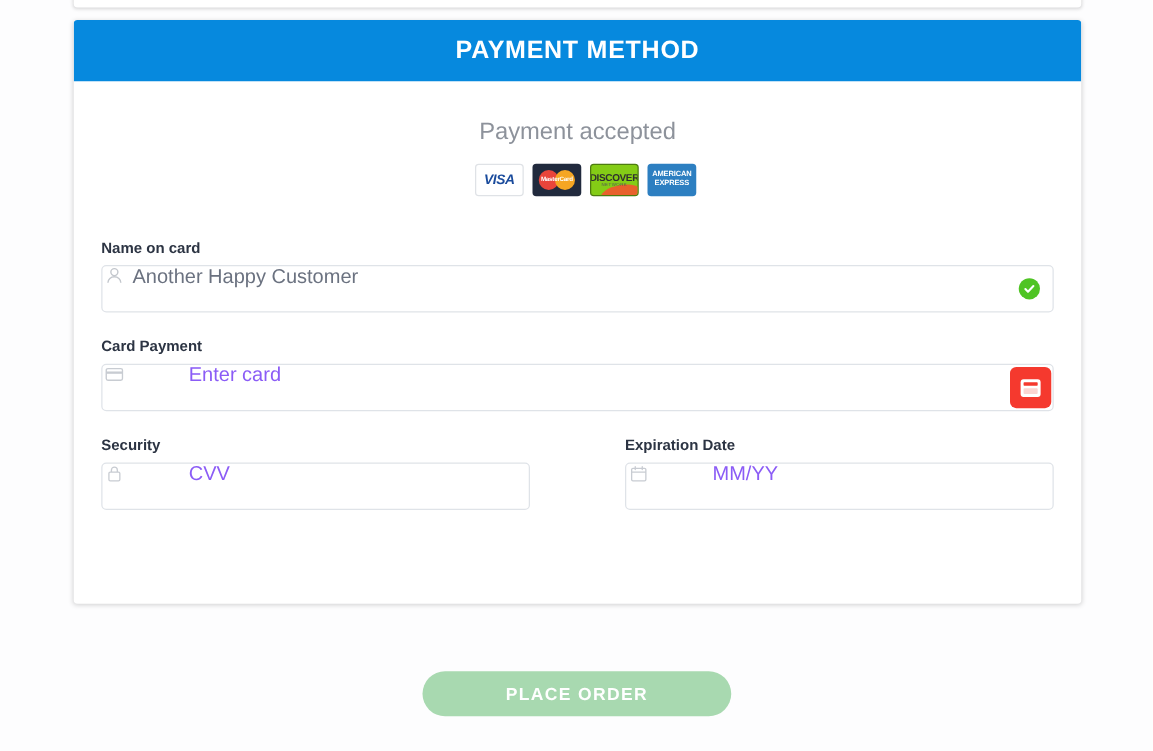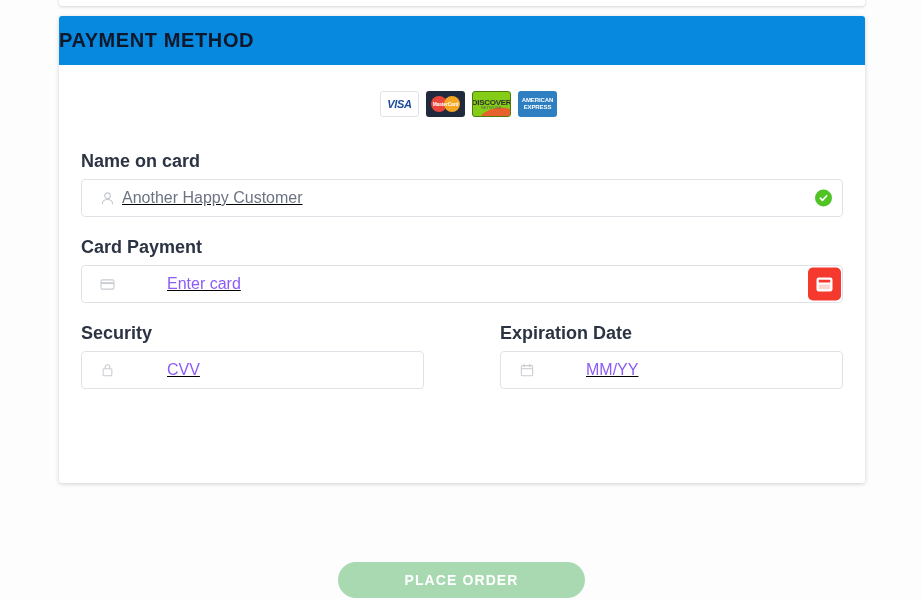--- a/index.html
+++ b/index.html
@@ -26,22 +26,22 @@
     width: 806px; height: 467px;
     background: #ffffff;
     border-radius: 3px;
     box-shadow: 0 1px 4px rgba(0,0,0,0.18);
     overflow: hidden;
   }
 
   .card-header {
     height: 49px;
     background: #0689de;
-    color: #0f172a;
-    display: flex; align-items: center; 
+    color: #ffffff;
+    display: flex; align-items: center; justify-content: center;
     font-size: 20px;
     font-weight: bold;
     letter-spacing: 0.6px;
     text-transform: uppercase;
   }
 
   .card-body { padding: 26px 22px 0 22px; }
 
   .accepted-text {
     text-align: center;
@@ -79,35 +79,34 @@
                        background: #e8612c; transform: rotate(-10deg); }
   .logo-disc .sub { position: absolute; bottom: 6px; left: 0; right: 0;
                     text-align: center; font-size: 3.5px; color: #555;
                     letter-spacing: 0.4px; z-index: 3; }
 
   .logo-amex { background: #2d7fc1; }
   .logo-amex .txt { color: #ffffff; font-size: 6px; font-weight: bold;
                     line-height: 7px; text-align: center; letter-spacing: -0.1px; }
 
   .field-label {
-    font-size: 18px; font-weight: bold; color: #2c3443;
+    font-size: 12px; font-weight: bold; color: #2c3443;
     margin-bottom: 7px;
   }
   .field-group { margin-bottom: 20px; }
 
   .input-wrap { position: relative; }
   .input-box {
     height: 38px;
     border: 1px solid #dfe3e8;
     border-radius: 4px;
     background: #fff;
-    display: flex; align-items: center;
-    padding: 0 18px;
+    display: flex; align-items: flex-start;
+    padding: 0 2px;
     gap: 7px;
-    text-decoration: underline;
   }
   .input-icon { width: 15px; height: 15px; flex: 0 0 15px;
                 display: flex; align-items: center; justify-content: center; }
   .input-icon svg { display: block; }
   .input-text { font-size: 16px; color: #6b7280; }
   .input-text.placeholder { color: #8b5cf6; margin-left: 45px; }
 
   .valid-badge {
     position: absolute; right: 11px; top: 50%; transform: translateY(-50%);
     width: 17px; height: 17px; border-radius: 50%;
@@ -133,21 +132,21 @@
     font-size: 17px; color: #4a4f57;
   }
   .checkbox {
     width: 20px; height: 20px; border: 1px solid #c8ccd2;
     background: #fff; position: relative; cursor: pointer; flex: 0 0 20px;
   }
   .checkbox svg { position: absolute; left: -1px; top: -4px; }
   .terms-link { color: #3787d6; }
 
   .order-btn {
-    position: absolute; left: 338px; top: 562px;
+    position: absolute; left: 338px; top: 537px;
     width: 247px; height: 36px;
     background: #a8d9b0;
     border: none; border-radius: 18px;
     color: #ffffff;
     font-family: "Liberation Sans", sans-serif;
     font-size: 14px; font-weight: bold;
     letter-spacing: 1.1px;
     text-transform: uppercase;
     cursor: default;
   }
@@ -160,20 +159,21 @@
   <div class="prev-card"></div>
 
   <div class="card">
 
     <div class="card-header">
       <span>PAYMENT METHOD</span>
     </div>
 
     <div class="card-body">
 
+      <div class="accepted-text">Payment accepted</div>
 
       <div class="logos">
 
         <div class="logo logo-visa">
           <span class="txt">VISA</span>
         </div>
 
         <div class="logo logo-mc">
           <span class="c1"></span>
           <span class="c2"></span>

